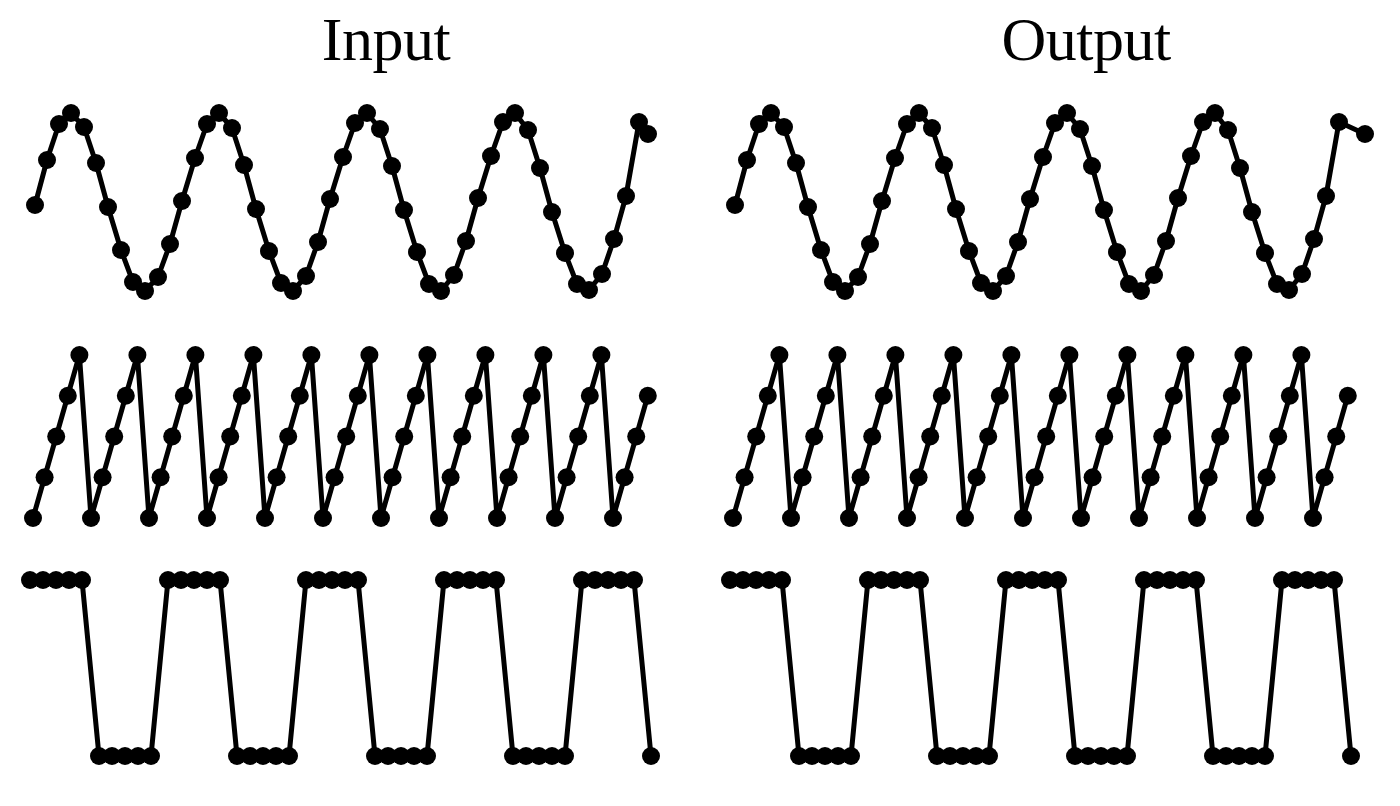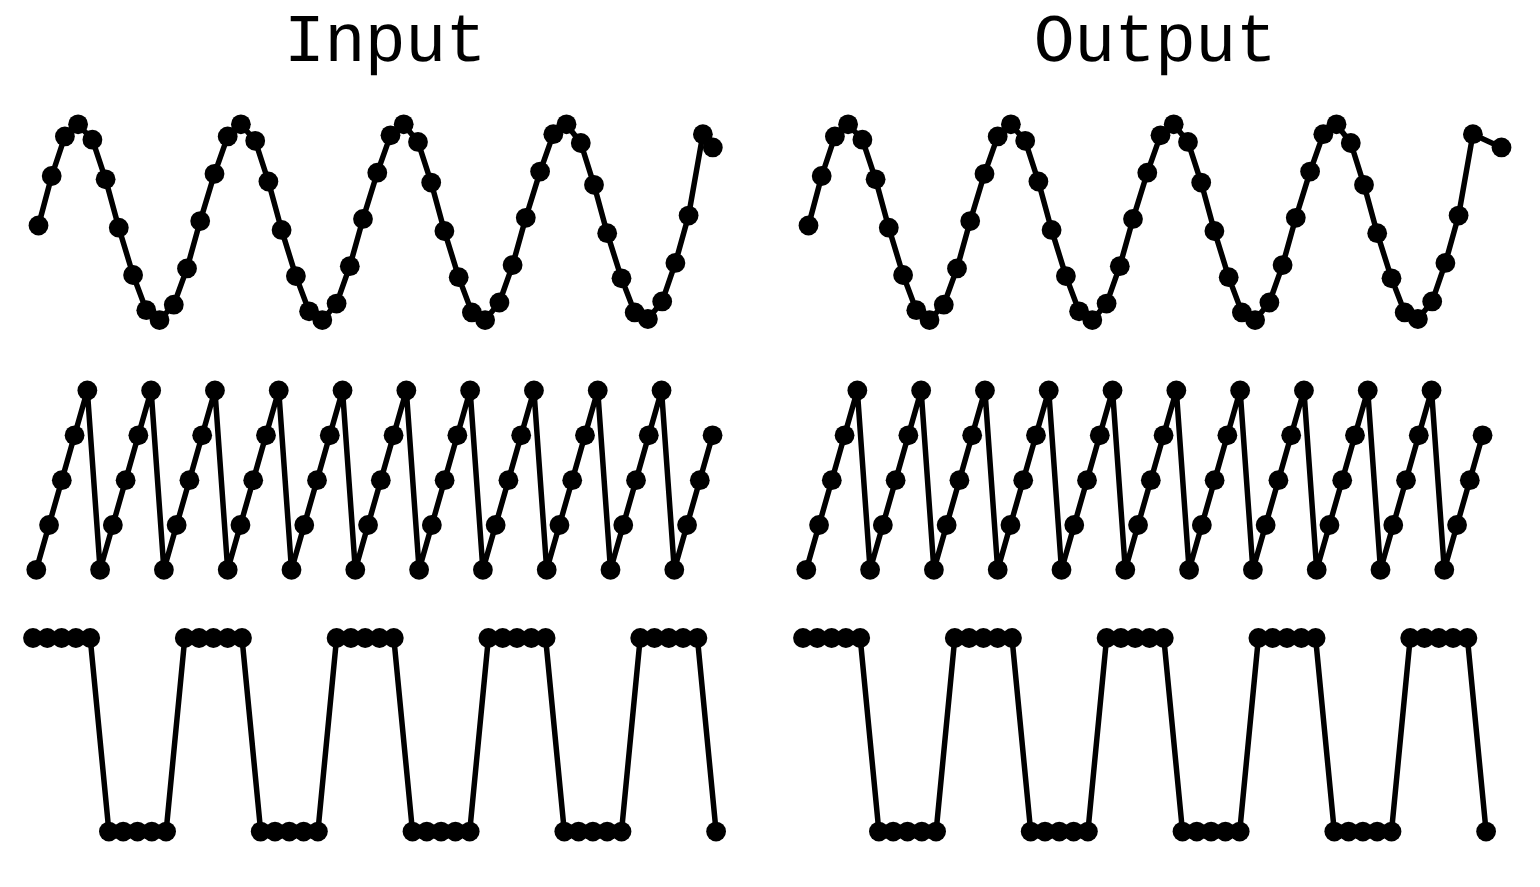--- a/index.html
+++ b/index.html
@@ -28,27 +28,28 @@
   }
   .panel-input { left: 0; }
   .panel-output { left: 700px; }
 
   .panel-title {
     position: absolute;
     top: 8px;
     left: 0;
     width: 700px;
     text-align: center;
-    font-family: Liberation Mono, monospace;
+    font-family: Liberation Serif, serif;
     font-size: 62px;
     font-weight: 400;
     line-height: 1;
     color: #000000;
     letter-spacing: -0.5px;
     white-space: nowrap;
+    padding-left: 36px;
   }
 
   .wave-row {
     position: absolute;
     left: 0;
     width: 700px;
   }
   .wave-svg {
     display: block;
     width: 700px;

